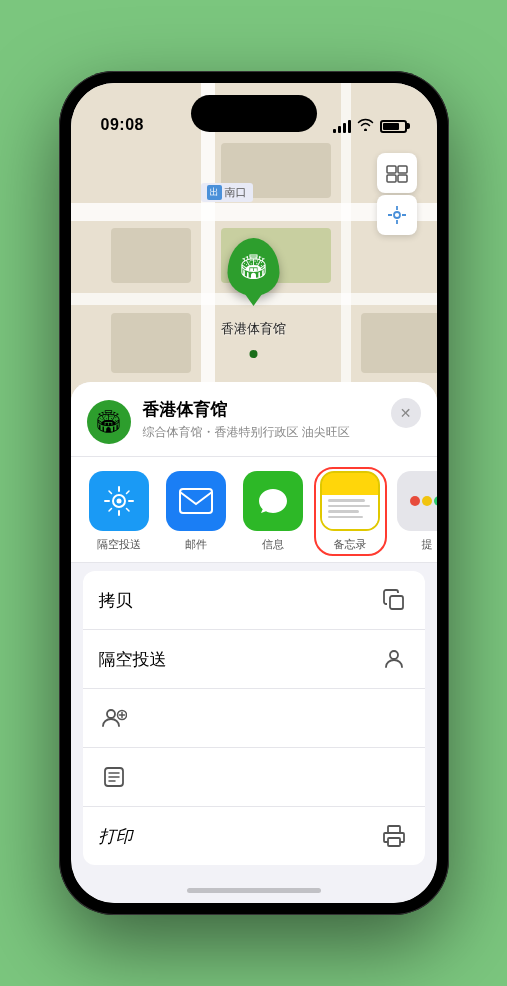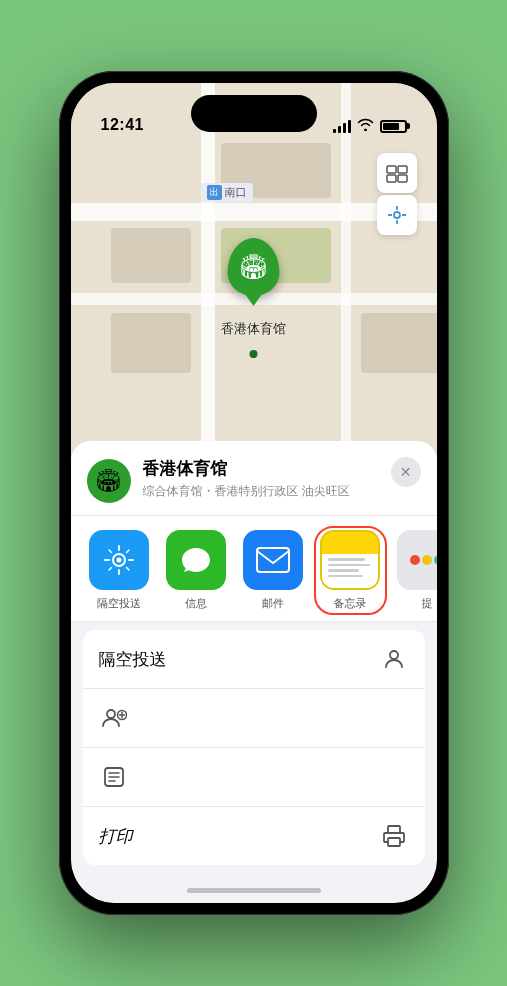--- a/index.html
+++ b/index.html
@@ -494,21 +494,21 @@
       <div class="venue-marker">
         <div class="marker-pin">
           <span class="marker-icon">🏟</span>
         </div>
         <div class="marker-dot"></div>
         <div class="marker-label">香港体育馆</div>
       </div>
     </div>
 
     <div class="status-bar">
-      <div class="status-time">12:41</div>
+      <div class="status-time">09:08</div>
       <div class="status-icons">
         <div class="signal-bars">
           <div class="signal-bar" style="height:4px"></div>
           <div class="signal-bar" style="height:7px"></div>
           <div class="signal-bar" style="height:10px"></div>
           <div class="signal-bar" style="height:13px"></div>
         </div>
         <span class="wifi-icon">
           <svg width="17" height="13" viewBox="0 0 17 13" fill="none">
             <path d="M8.5 10.5a1.5 1.5 0 1 1 0 3 1.5 1.5 0 0 1 0-3z" fill="#000"></path>
@@ -541,36 +541,36 @@
               <circle cx="16" cy="16" r="6" stroke="#fff" stroke-width="2" fill="none"></circle>
               <path d="M16 6 L16 2 M16 30 L16 26 M6 16 L2 16 M30 16 L26 16" stroke="#fff" stroke-width="2" stroke-linecap="round"></path>
               <path d="M8.5 8.5 L6 6 M26 26 L23.5 23.5 M23.5 8.5 L26 6 M6 26 L8.5 23.5" stroke="#fff" stroke-width="1.5" stroke-linecap="round"></path>
               <circle cx="16" cy="16" r="2.5" fill="#fff"></circle>
             </svg>
           </div>
           <div class="share-label">隔空投送</div>
         </div>
 
         <div class="share-item">
-          <div class="share-icon-wrap messages">
-            <svg width="34" height="32" viewBox="0 0 34 32" fill="none">
-              <path d="M17 4C9.3 4 3 9.4 3 16c0 3.2 1.4 6.1 3.7 8.3L5 28l5-1.7C11.9 27.4 14.4 28 17 28c7.7 0 14-5.4 14-12S24.7 4 17 4z" fill="#fff"></path>
-            </svg>
-          </div>
-          <div class="share-label">信息</div>
-        </div>
-
-        <div class="share-item">
           <div class="share-icon-wrap mail">
             <svg width="36" height="28" viewBox="0 0 36 28" fill="none">
               <rect x="2" y="2" width="32" height="24" rx="3" stroke="#fff" stroke-width="2" fill="none"></rect>
               <path d="M2 5 L18 17 L34 5" stroke="#fff" stroke-width="2" fill="none"></path>
             </svg>
           </div>
           <div class="share-label">邮件</div>
+        </div>
+
+        <div class="share-item">
+          <div class="share-icon-wrap messages">
+            <svg width="34" height="32" viewBox="0 0 34 32" fill="none">
+              <path d="M17 4C9.3 4 3 9.4 3 16c0 3.2 1.4 6.1 3.7 8.3L5 28l5-1.7C11.9 27.4 14.4 28 17 28c7.7 0 14-5.4 14-12S24.7 4 17 4z" fill="#fff"></path>
+            </svg>
+          </div>
+          <div class="share-label">信息</div>
         </div>
 
         <div class="share-item notes-selected">
           <div class="share-icon-wrap notes" style="position:relative;flex-direction:column;justify-content:flex-start;padding:0;">
             <div style="width:100%;height:40%;background:#ffd60a;border-radius:12px 12px 0 0;"></div>
             <div style="flex:1;background:#fff;border-radius:0 0 12px 12px;width:100%;padding:4px 6px;display:flex;flex-direction:column;gap:3px;">
               <div style="height:2.5px;background:#ccc;border-radius:2px;width:85%;"></div>
               <div style="height:2.5px;background:#ccc;border-radius:2px;width:95%;"></div>
               <div style="height:2.5px;background:#ccc;border-radius:2px;width:70%;"></div>
               <div style="height:2.5px;background:#ccc;border-radius:2px;width:80%;"></div>
@@ -585,20 +585,29 @@
             <div class="dot-circle more-dot-2" style="width:10px;height:10px;background:#f1c40f;border-radius:50%;"></div>
             <div class="dot-circle more-dot-3" style="width:10px;height:10px;background:#2ecc71;border-radius:50%;"></div>
           </div>
           <div class="share-label">提</div>
         </div>
 
       </div>
 
       <div class="action-list">
 
+        <div class="action-item">
+          <span class="action-text">拷贝</span>
+          <div class="action-icon">
+            <svg width="24" height="24" viewBox="0 0 24 24" fill="none">
+              <rect x="8" y="8" width="13" height="13" rx="2" stroke="#555" stroke-width="1.8" fill="none"></rect>
+              <path d="M5 16H4a2 2 0 0 1-2-2V4a2 2 0 0 1 2-2h10a2 2 0 0 1 2 2v1" stroke="#555" stroke-width="1.8" fill="none"></path>
+            </svg>
+          </div>
+        </div>
 
         <div class="action-item">
           <span class="action-text">隔空投送</span>
           <div class="action-icon">
             <svg width="24" height="24" viewBox="0 0 24 24" fill="none">
               <circle cx="12" cy="8" r="4" stroke="#555" stroke-width="1.8" fill="none"></circle>
               <path d="M4 20c0-4 3.6-7 8-7s8 3 8 7" stroke="#555" stroke-width="1.8" fill="none" stroke-linecap="round"></path>
             </svg>
           </div>
         </div>

